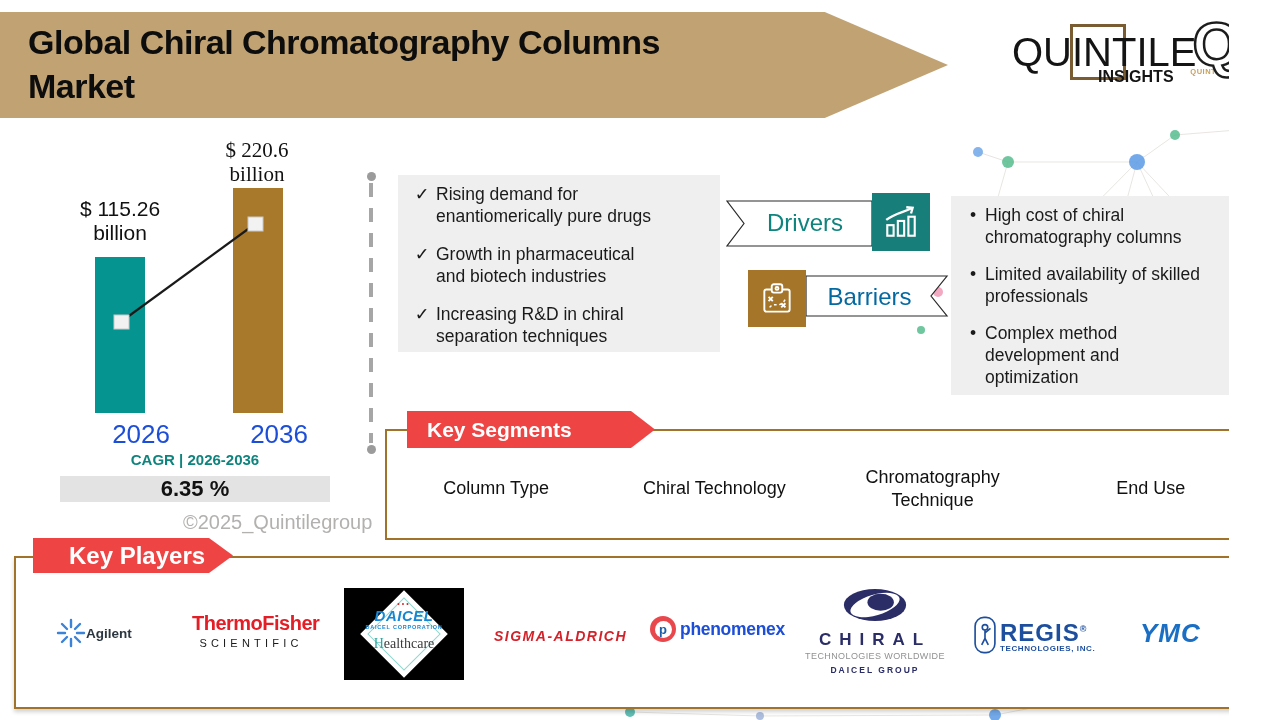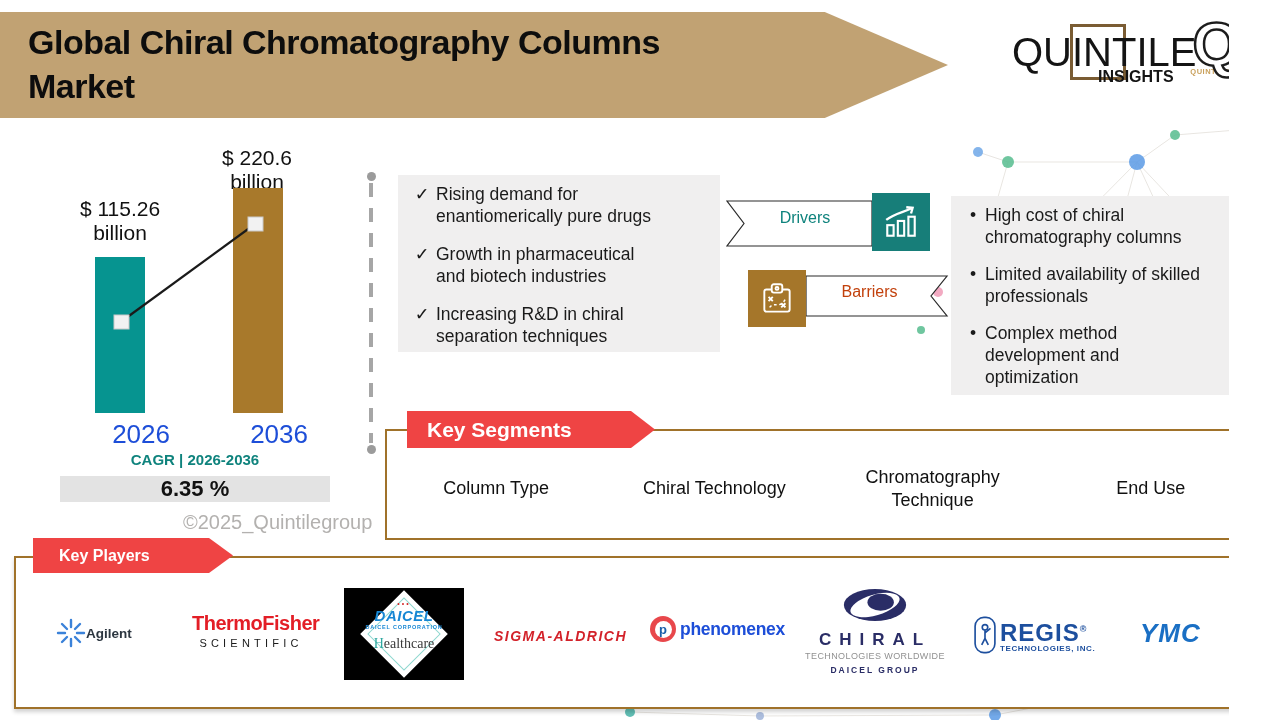--- a/index.html
+++ b/index.html
@@ -24,21 +24,21 @@
   .qr-q { position:relative; z-index:2; font-size:62px; font-weight:800; color:#fff; -webkit-text-stroke:2.5px #1c1c1c; }
   .qr-r { position:relative; z-index:1; font-size:62px; font-weight:800; color:#15837D; margin-left:-16px; }
   .qr-sub { margin-top:-12px; font-size:7.5px; font-weight:700; color:#C9A05B; letter-spacing:0.5px; }
 
   
   .bar { position:absolute; z-index:2; }
   .bar-2026 { left:95px; top:257px; width:50px; height:156px; background:#069490; }
   .bar-2036 { left:233px; top:188px; width:50px; height:225px; background:#A8792B; }
   .val-label { position:absolute; z-index:2; text-align:center; font-size:21px; line-height:24px; color:#111; }
   .val-2026 { left:30px; top:197px; width:180px; }
-  .val-2036 { left:167px; top:146px; width:180px; }
+  .val-2036 { left:167px; top:138px; width:180px;font-family:Liberation Serif, serif; }
   .year-label { position:absolute; z-index:2; width:100px; text-align:right; font-size:26px; color:#1d4ed8; top:419px; }
   .year-2026 { left:70px; } .year-2036 { left:208px; }
   .trend-svg { position:absolute; left:0; top:0; z-index:3; }
   .cagr-label { position:absolute; left:60px; top:451px; width:270px; text-align:center; font-size:15px; font-weight:700; color:#0F837D; z-index:2; }
   .cagr-bar { position:absolute; left:60px; top:476px; width:270px; height:26px; background:#E3E3E3; text-align:center; line-height:26px; font-size:22px; font-weight:700; color:#111; z-index:2; }
   .copyright { position:absolute; left:183px; top:511px; font-size:20px; color:#B3B1AF; z-index:2; }
 
   
   .divider { position:absolute; left:368px; top:172px; width:6px; height:282px; z-index:2; }
   .divider .dot { position:absolute; left:-1px; width:9px; height:9px; border-radius:50%; background:#9B9B9B; }
@@ -49,33 +49,33 @@
   .panel { position:absolute; background:#F0EFEF; z-index:2; font-size:17.5px; line-height:22px; color:#1a1a1a; display:flex; flex-direction:column; }
   .panel-drivers { left:398px; top:175px; width:322px; height:177px; padding:8px 10px; gap:16px; }
   .panel-barriers { left:951px; top:196px; width:319px; height:199px; padding:8px 10px; gap:15px; }
   .panel-item { display:flex; }
   .panel-item .mark { width:28px; flex:0 0 28px; text-align:center; }
   .panel-barriers .mark { width:24px; flex:0 0 24px; }
 
   .ribbon-svg { position:absolute; z-index:2; }
   .ribbon-drivers-svg { left:726px; top:200px; }
   .ribbon-barriers-svg { left:806px; top:275px; }
-  .ribbon-text { position:absolute; z-index:3; font-size:16px; }
+  .ribbon-text { position:absolute; z-index:3; font-size:24px; }
   .ribbon-text-drivers { left:745px; top:209px; width:120px; text-align:center; color:#0F837D; }
-  .ribbon-text-barriers { left:812px; top:283px; width:115px; text-align:center; color:#c2410c; }
+  .ribbon-text-barriers { left:812px; top:283px; width:115px; text-align:center; color:#0369a1; }
   .icon-tile { position:absolute; z-index:3; display:flex; align-items:center; justify-content:center; }
   .tile-drivers { left:872px; top:193px; width:58px; height:58px; background:#177E79; }
   .tile-barriers { left:748px; top:270px; width:58px; height:57px; background:#A5762A; }
 
   
   .sec-banner { position:absolute; background:#ef4444; color:#fff; font-weight:700; z-index:4;
     clip-path:polygon(0 0, calc(100% - 24px) 0, 100% 50%, calc(100% - 24px) 100%, 0 100%);
     filter:drop-shadow(1px 2px 2px rgba(0,0,0,.3)); }
   .banner-segments { left:407px; top:411px; width:248px; height:37px; font-size:21px; line-height:37px; padding-left:20px; }
-  .banner-players { left:33px; top:538px; width:200px; height:35px; font-size:16px; line-height:35px; padding-left:26px; }
+  .banner-players { left:33px; top:538px; width:200px; height:35px; font-size:24px; line-height:35px; padding-left:36px; }
   .sec-box { position:absolute; background:#fff; border:2.5px solid #A0722A; z-index:3; }
   .box-segments { left:385px; top:429px; width:877px; height:111px; display:flex; align-items:center; }
   .box-players { left:14px; top:556px; width:1252px; height:153px; box-shadow:0 3px 4px rgba(0,0,0,.18); }
   .segment-item { flex:1 1 25%; text-align:center; font-size:18px; line-height:23px; color:#111; padding-top:8px; }
 
   
   .logo { position:absolute; }
   .logo-agilent { left:40px; top:60px; display:flex; align-items:center; gap:0; }
   .agilent-name { font-size:13.5px; font-weight:700; color:#2c3640; }
   .logo-thermo { left:176px; top:48px; width:118px; height:56px; background:#fff; text-align:center; padding-top:6px; }

